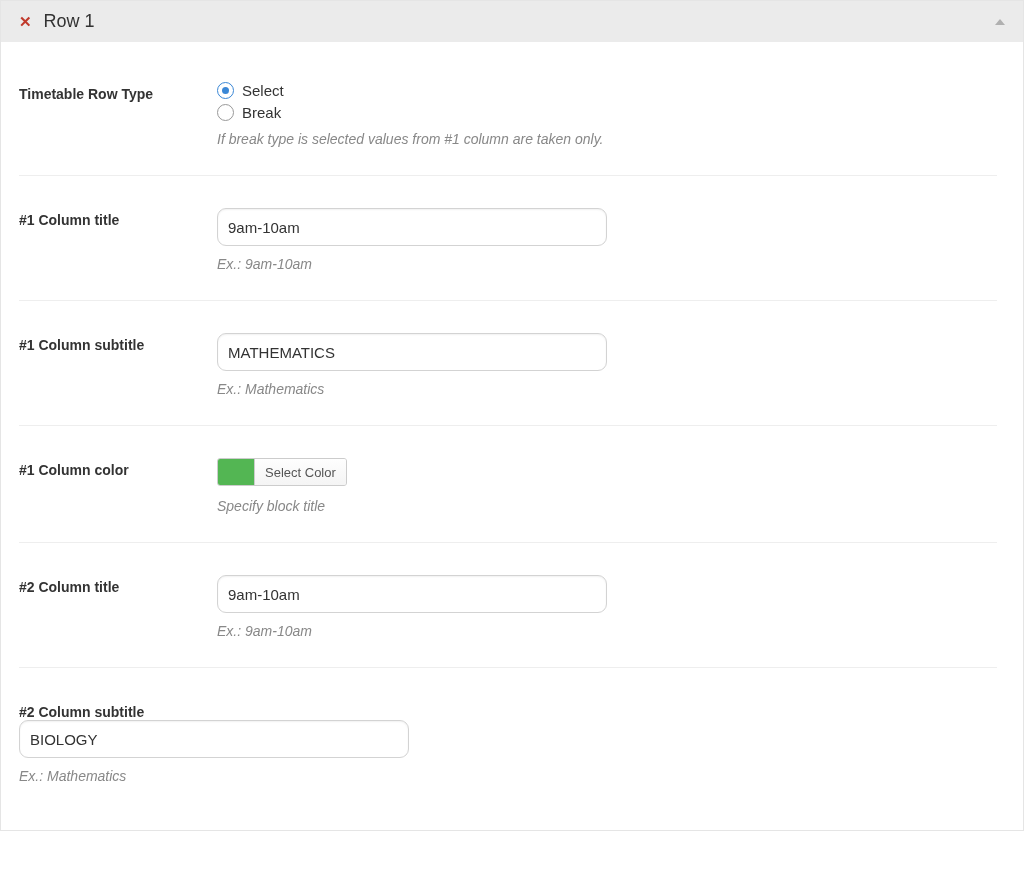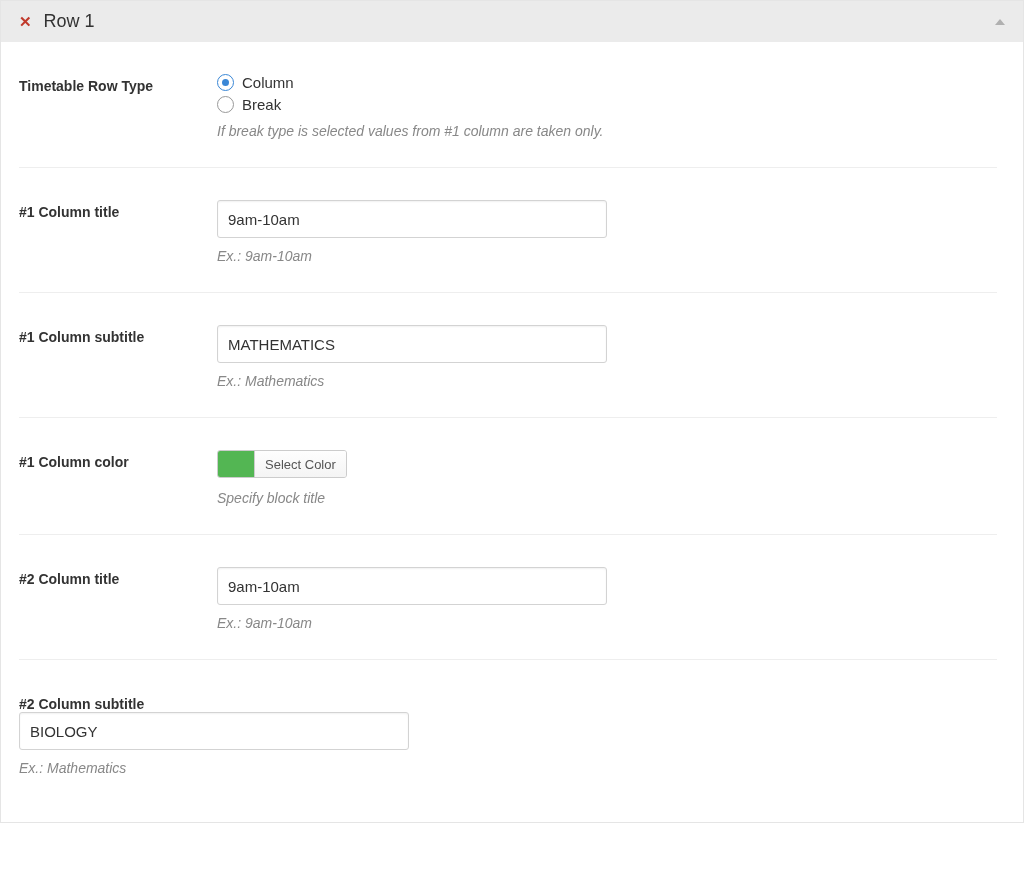--- a/index.html
+++ b/index.html
@@ -44,20 +44,21 @@
       transform: translateY(-50%);
       width: 0;
       height: 0;
       border-left: 5px solid transparent;
       border-right: 5px solid transparent;
       border-bottom: 6px solid #b0b0b0;
       cursor: pointer;
     }
     .panel-body {
       padding: 0 26px 18px 18px;
+      margin-top: 8px;
     }
     .field-row {
       display: flex;
       padding: 32px 0 28px 0;
       border-bottom: 1px solid #eeeeee;
     }
     .field-row:last-child {
       border-bottom: none;
       flex-direction: column;
     }
@@ -112,21 +113,21 @@
       font-size: 14px;
       margin-top: 10px;
     }
     .text-input {
       width: 390px;
       height: 38px;
       padding: 6px 10px;
       font-size: 15px;
       color: #333;
       border: 1px solid #d3d3d3;
-      border-radius: 3px;
+      border-radius: 9px;
       box-shadow: inset 0 1px 2px rgba(0,0,0,0.06);
       background: #fff;
       font-family: inherit;
     }
     .color-picker {
       display: inline-flex;
       align-items: stretch;
       border: 1px solid #ccc;
       border-radius: 3px;
       overflow: hidden;
@@ -162,21 +163,21 @@
   <div class="panel-body">
 
     <div class="field-row">
       <div class="field-label">Timetable Row Type</div>
       <div class="field-content">
         <div class="radio-group">
           <div class="radio-option">
             <span class="radio-outer selected">
                 <span class="radio-inner"></span>
               </span>
-            <span class="radio-label">Column</span>
+            <span class="radio-label">Select</span>
           </div>
           <div class="radio-option">
             <span class="radio-outer"></span>
             <span class="radio-label">Break</span>
           </div>
         </div>
         <div class="helper-text">If break type is selected values from #1 column are taken only.</div>
       </div>
     </div>
 

